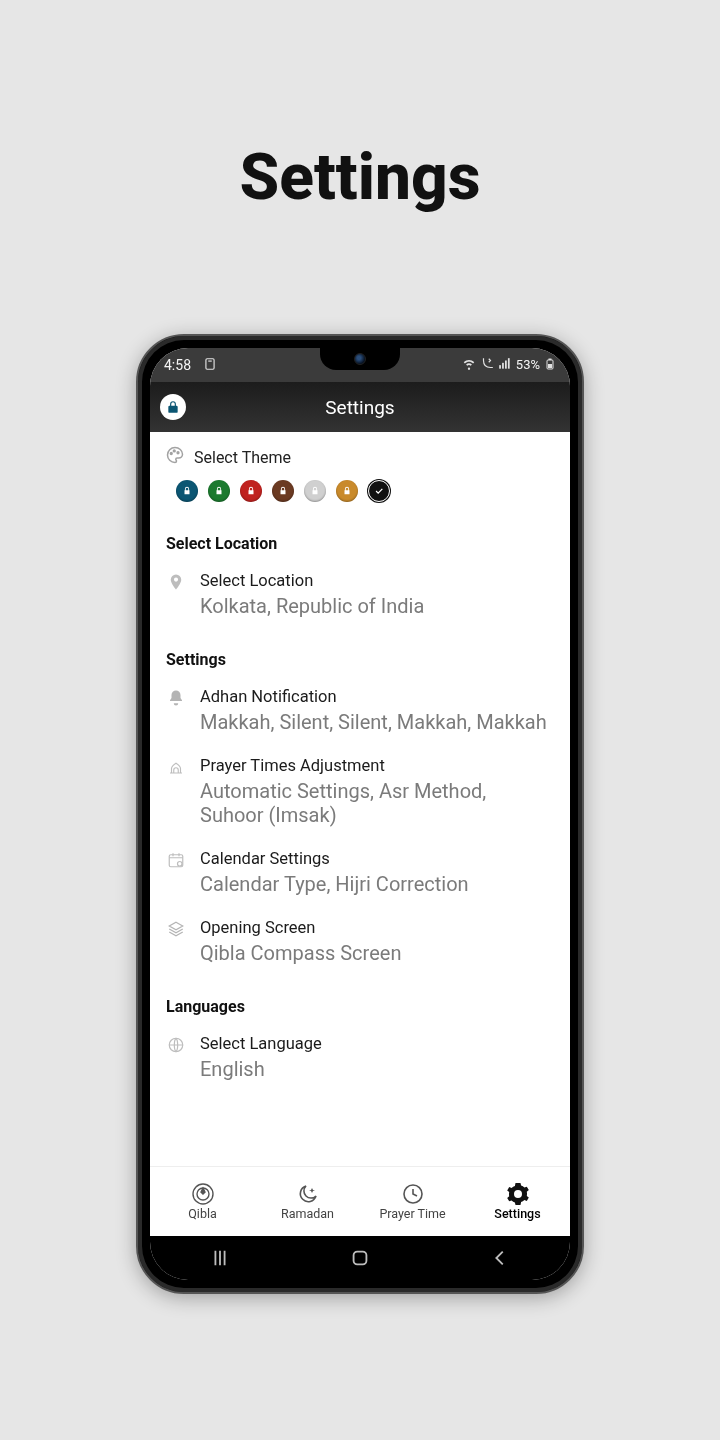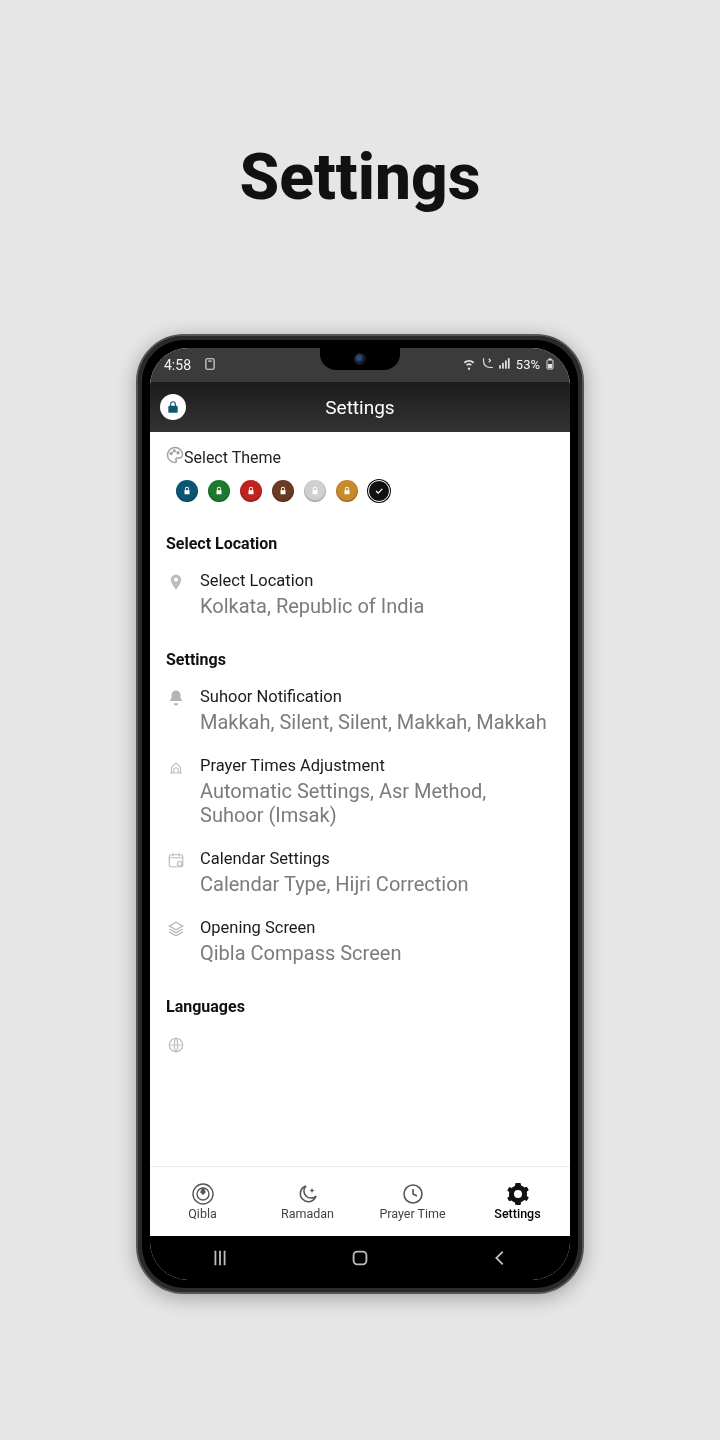--- a/index.html
+++ b/index.html
@@ -99,21 +99,21 @@
   }
 
   
   .content {
     flex: 1;
     overflow: hidden;
     background: #fff;
     font-size: 15.5px;
     color: #222;
   }
-  .section-row { padding: 14px 16px 6px; display:flex; align-items:center; gap:0; }
+  .section-row { padding: 14px 16px 6px; display:flex; align-items:center; gap:10px; }
   .theme-icon svg { width:18px; height:18px; opacity:0.6; }
   .section-label { font-size:16px; color:#222; }
   .swatches { display:flex; gap:10px; padding: 6px 26px 14px; }
   .sw {
     width:22px; height:22px; border-radius:50%;
     display:flex; align-items:center; justify-content:center;
     box-shadow: inset 0 -1px 2px rgba(0,0,0,0.3);
   }
   .sw svg { width:10px; height:10px; }
 
@@ -282,21 +282,21 @@
 
       <div class="section-heading">Settings</div>
 
       <div class="item">
         <div class="ic">
           <svg viewBox="0 0 24 24" fill="#777">
               <path d="M12 2a6 6 0 00-6 6v4l-2 3v1h16v-1l-2-3V8a6 6 0 00-6-6zm0 20a3 3 0 003-3H9a3 3 0 003 3z"></path>
             </svg>
         </div>
         <div class="labels">
-          <div class="title">Suhoor Notification</div>
+          <div class="title">Adhan Notification</div>
           <div class="sub">Makkah, Silent, Silent, Makkah, Makkah</div>
         </div>
       </div>
 
       <div class="item">
         <div class="ic">
           <svg viewBox="0 0 24 24" fill="none" stroke="#888" stroke-width="1.5">
               <path d="M4 20h16M6 20v-6c0-3 3-5 6-7 3 2 6 4 6 7v6M9 20v-4a3 3 0 016 0v4"></path>
             </svg>
         </div>
@@ -332,20 +332,24 @@
         </div>
       </div>
 
       <div class="section-heading">Languages</div>
       <div class="item">
         <div class="ic">
           <svg viewBox="0 0 24 24" fill="none" stroke="#888" stroke-width="1.6">
               <circle cx="12" cy="12" r="9"></circle>
               <path d="M3 12h18M12 3c3 3 3 15 0 18M12 3c-3 3-3 15 0 18"></path>
             </svg>
+        </div>
+        <div class="labels">
+          <div class="title">Select Language</div>
+          <div class="sub">English</div>
         </div>
       </div>
 
     </div>
 
     <div class="bottomnav">
       <div class="tab">
         <svg viewBox="0 0 24 24" fill="none" stroke="#555" stroke-width="1.4">
             <circle cx="12" cy="12" r="10"></circle>
             <circle cx="12" cy="12" r="6"></circle>

